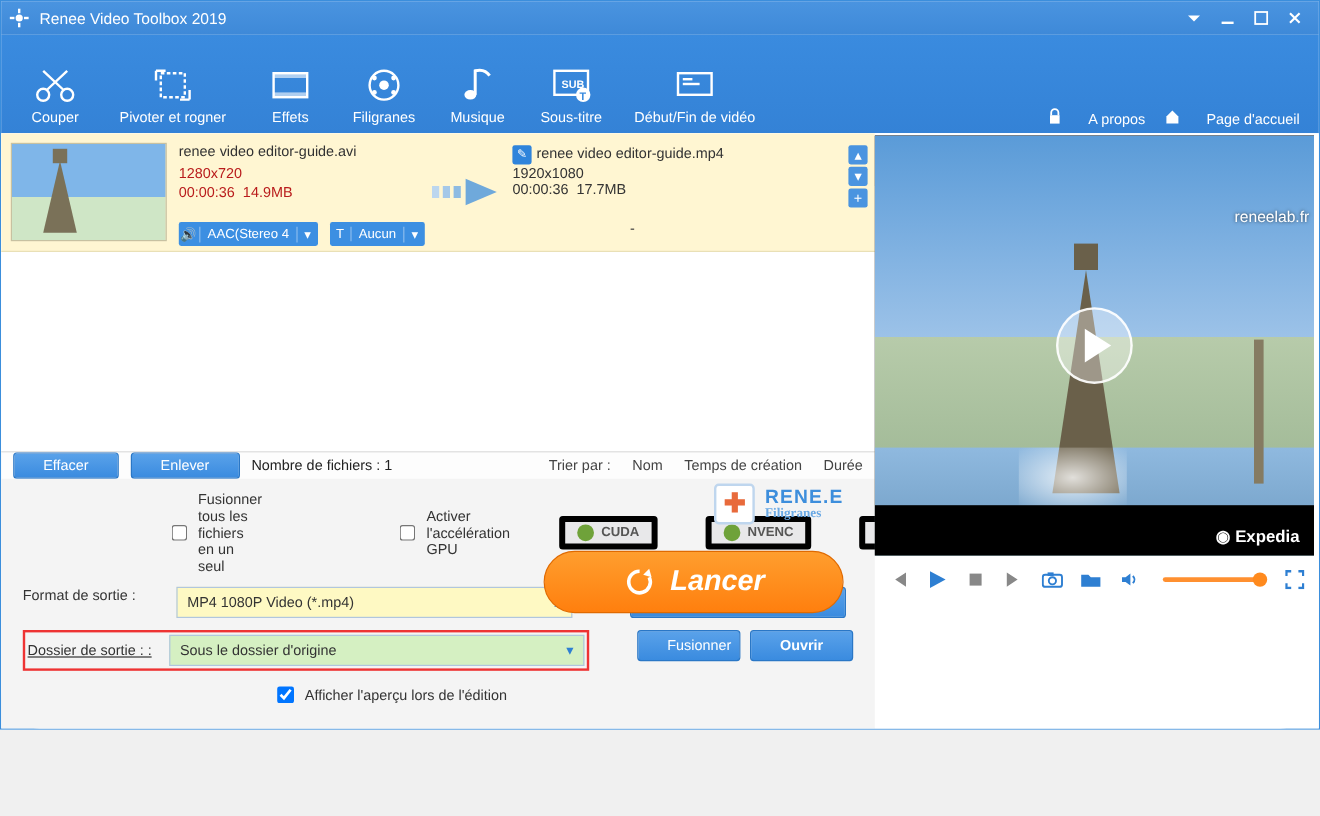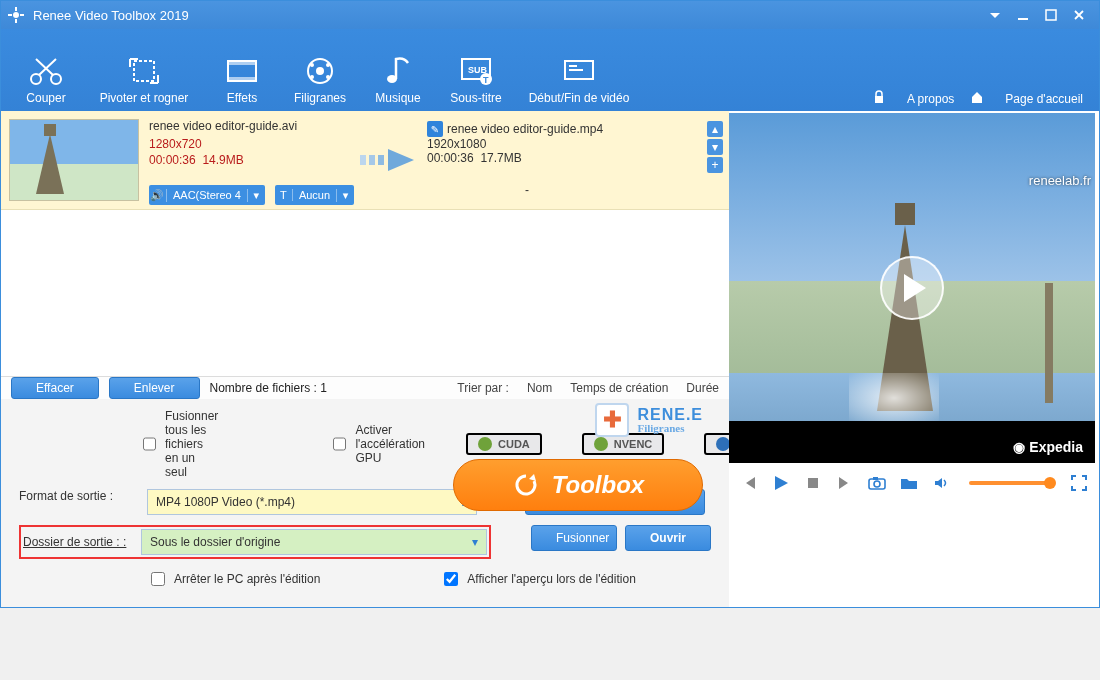--- a/index.html
+++ b/index.html
@@ -38,21 +38,21 @@
   .listfooter { height:30px; padding:0 10px; display:flex; align-items:center; gap:10px; font-size:12px; color:#444;}
   .btn { background:linear-gradient(#5aa2ea,#3a8bdf); color:#fff; border:1px solid #2a77c6; border-radius:3px; padding:3px 18px; font-size:12px; cursor:pointer;}
   .btn.small { padding:3px 24px;}
   .listfooter .counts { color:#222;}
   .listfooter .sortlabels { margin-left:auto; display:flex; gap:18px; color:#444;}
   .listfooter .sortlabels span { cursor:pointer; }
   .bottompanel { flex:1; background:#f4f4f4; padding:10px 18px 8px 18px; font-size:12px; color:#333; position:relative;}
   .chkline { display:flex; align-items:center; gap:8px; margin-bottom:10px;}
   .chkline input { width:14px; height:14px;}
   .chkline.wide { justify-content:flex-start; gap:40px;}
-  .gpuchip { display:inline-flex; align-items:center; gap:6px; padding:2px 10px; background:#e8e8ea; border:2px solid #000000; border-radius:3px; font-weight:700; font-size:11px; color:#555;}
+  .gpuchip { display:inline-flex; align-items:center; gap:6px; padding:2px 10px; background:#e8e8ea; border:5px solid #000000; border-radius:3px; font-weight:700; font-size:11px; color:#555;}
   .gpuchip .dot { width:14px; height:14px; border-radius:50%; background:#666; display:inline-block;}
   .formrow { display:flex; align-items:flex-start; gap:8px; margin-bottom:10px;}
   .formrow label { width:120px; text-align:left;}
   .combo { flex:0 0 330px; height:26px; background:#fef9c3; border:1px solid #b0c6de; display:flex; align-items:center; padding:0 8px; justify-content:space-between; cursor:pointer;}
   .combo .tri { color:#2e7fd2; }
   .combo.green { background:#d5f0c2; }
   .dossier-hl { border:2px solid #e33; padding:2px 2px; display:flex; align-items:center; gap:6px; width:480px;}
   .dossier-hl label { width:112px;text-decoration:underline;}
   .midbtn { background:linear-gradient(#5aa2ea,#3a8bdf); color:#fff; border:1px solid #2a77c6; border-radius:3px; height:26px; padding:0 24px; font-size:12px; cursor:pointer;}
   .brandlogo { position:absolute; right:26px; top:4px; display:flex; align-items:center; gap:8px; color:#3d8edc; font-weight:700; font-family:Georgia,serif;}
@@ -317,36 +317,32 @@
             <div class="combo green" style="flex:1">
               <span>Sous le dossier d'origine</span>
               <span class="tri">▾</span>
             </div>
           </div>
           <button class="midbtn" style="margin-left:32px; width:86px;">Fusionner</button>
           <button class="midbtn" style="width:86px;font-weight:bold;">Ouvrir</button>
         </div>
 
         <div class="chkline" style="padding-left:128px; gap:40px;">
-          <span style="display:flex;align-items:center;gap:6px;">
-            <input type="checkbox" style="">
-            <span>Arrêter le PC après l'édition</span>
-          </span>
           <span style="display:flex;align-items:center;gap:6px; margin-left:80px;">
             <input type="checkbox" checked="" style="">
             <span>Afficher l'aperçu lors de l'édition</span>
           </span>
         </div>
 
         <div class="launch">
           <svg width="28" height="28" viewBox="0 0 28 28">
               <path d="M14 5 a9 9 0 1 0 8 5" fill="none" stroke="#fff" stroke-width="3"></path>
               <path d="M22 3 l2 7 l-7 -2 Z" fill="#fff"></path>
             </svg>
-          <span>Toolbox</span>
+          <span>Lancer</span>
         </div>
       </div>
     </div>
 
     <div class="rightcol">
       <div class="preview">
         <div class="blackbar-top"></div>
         <div class="sky"></div>
         <div class="water"></div>
         <div class="tower"></div>

